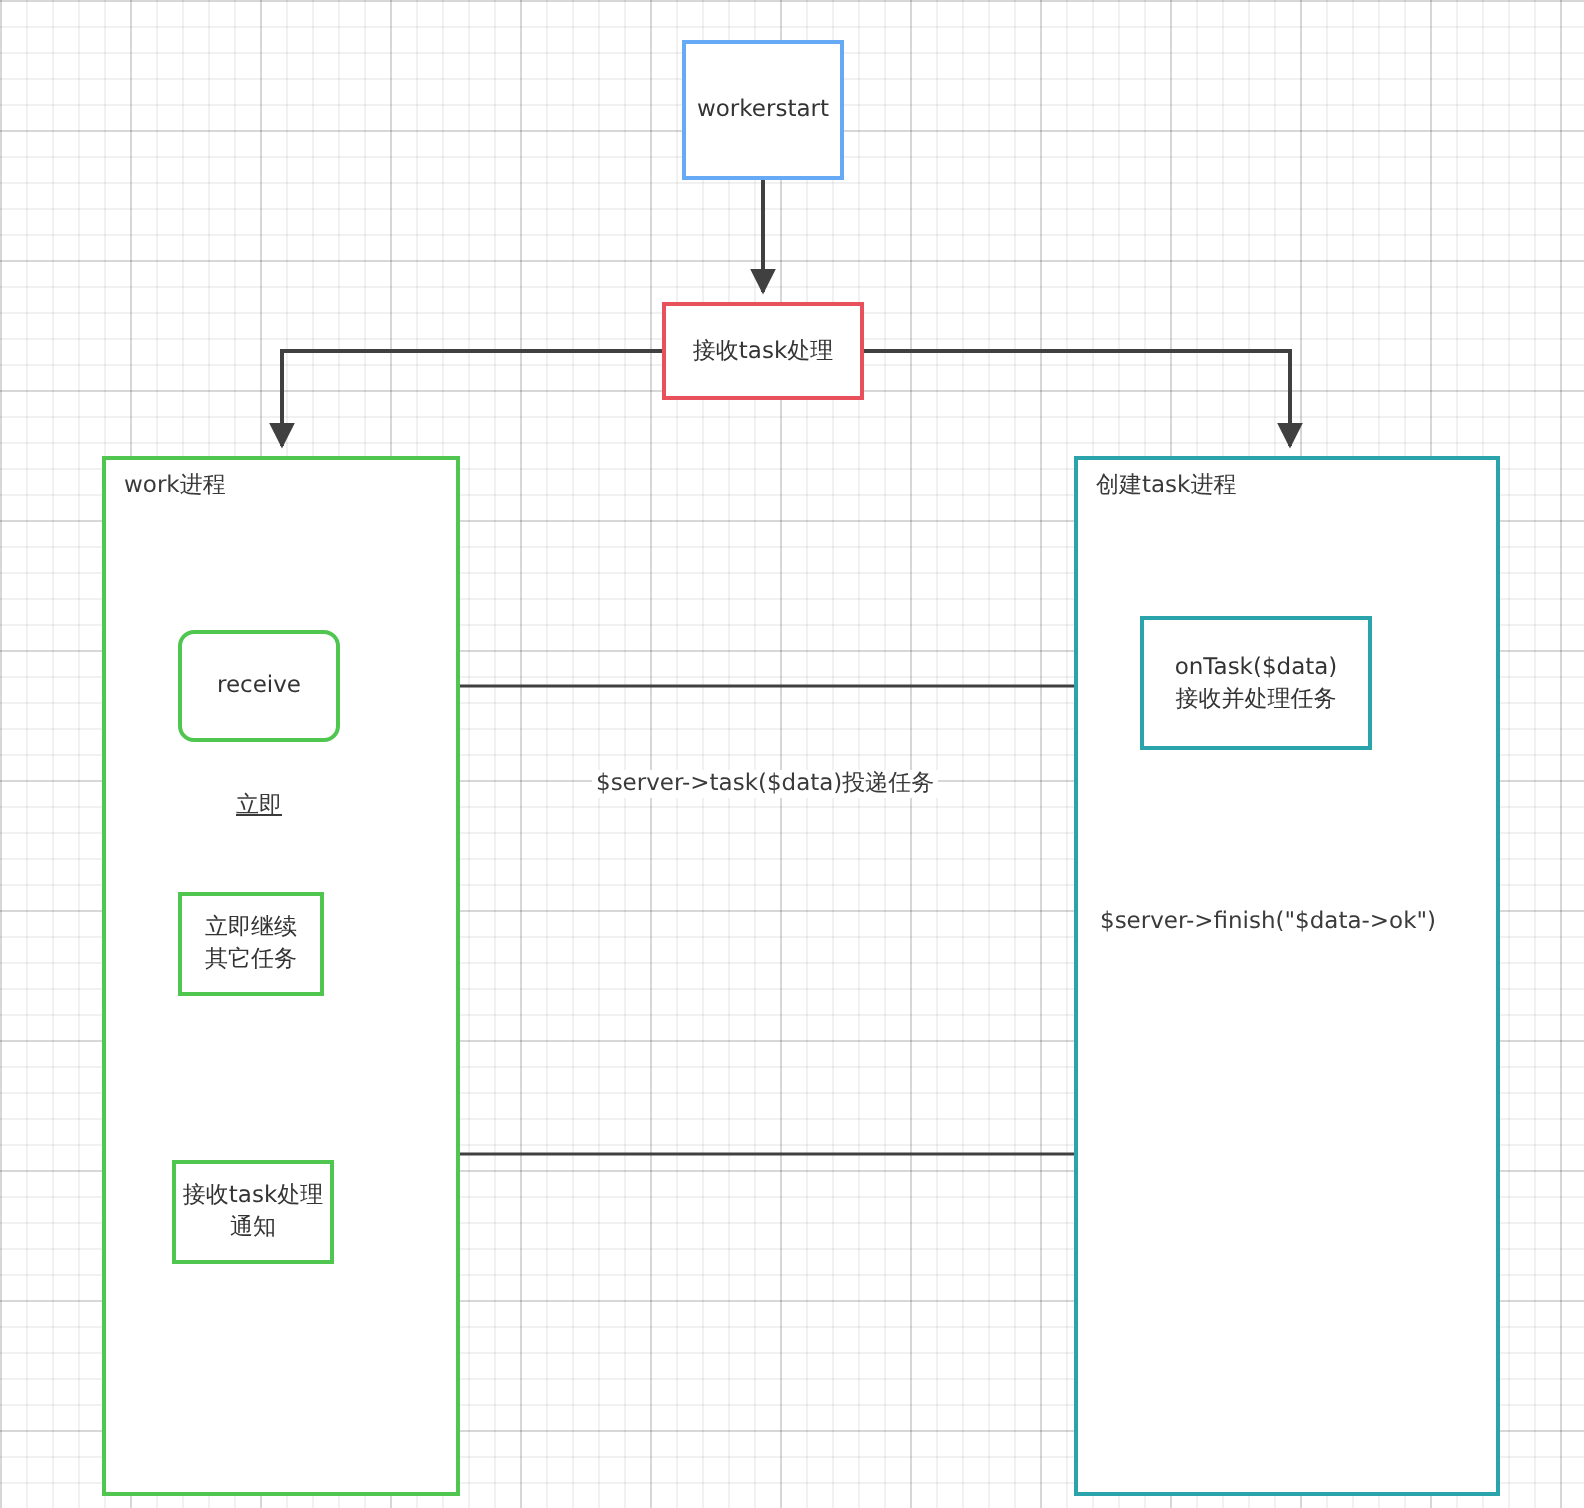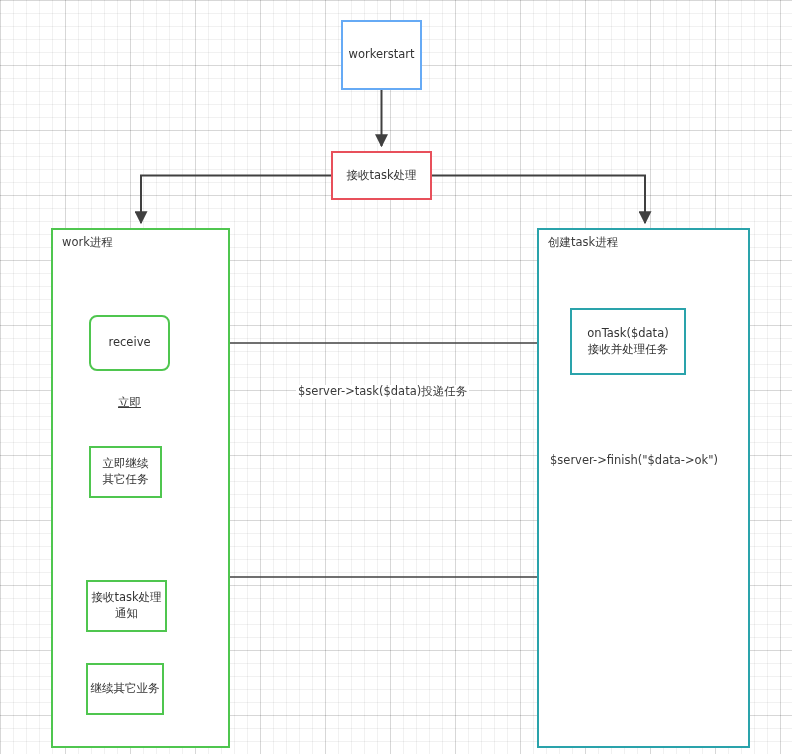--- a/index.html
+++ b/index.html
@@ -160,21 +160,20 @@
   <div class="node n-manager">接收task处理</div>
 
   <div class="node n-receive">receive</div>
 
   <div class="node n-immediate">立即继续
 其它任务</div>
 
   <div class="node n-recv-task">接收task处理
 通知</div>
 
-  <div class="node n-continue">继续其它业务</div>
 
   <div class="node n-ontask">onTask($data)
 接收并处理任务</div>
 
 
   <div class="edge-label lbl-task-deliver">$server-&gt;task($data)投递任务</div>
 
   <div class="edge-label lbl-immediate">立即</div>
 
   <div class="edge-label lbl-finish">$server-&gt;finish("$data-&gt;ok")</div>

